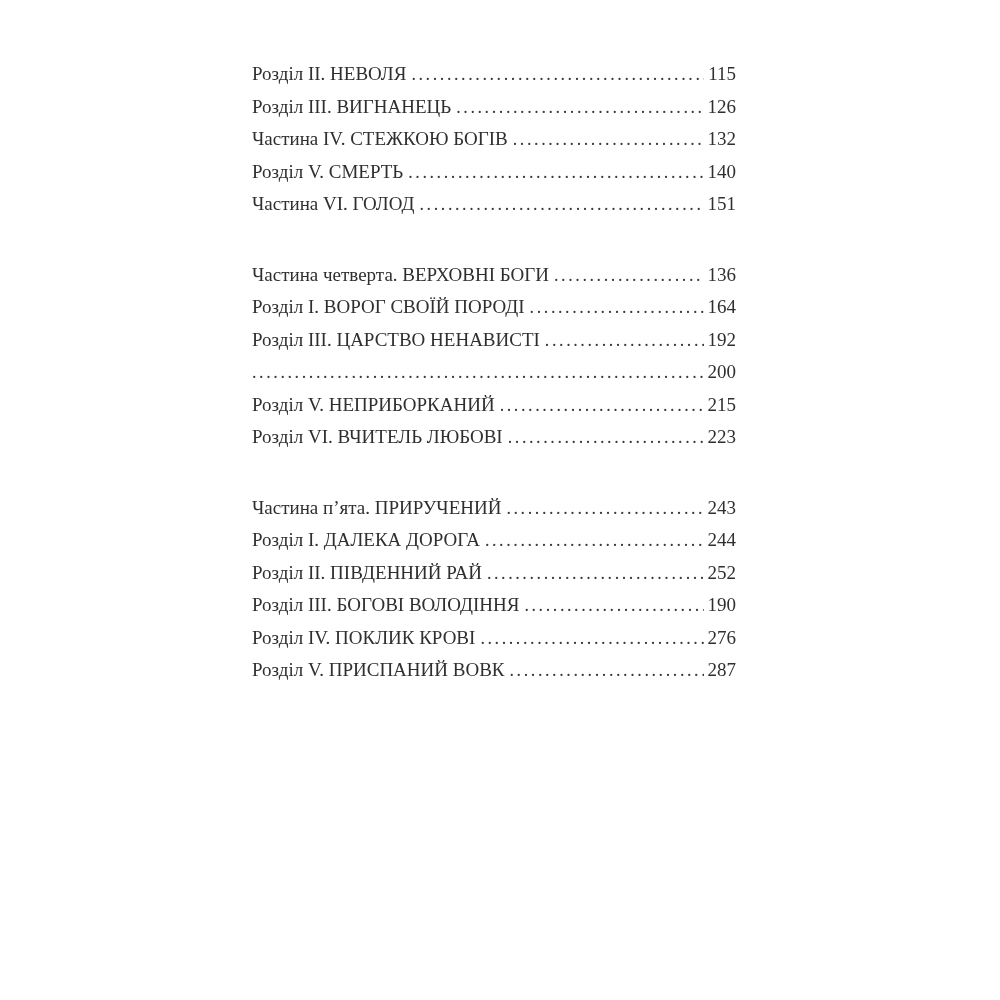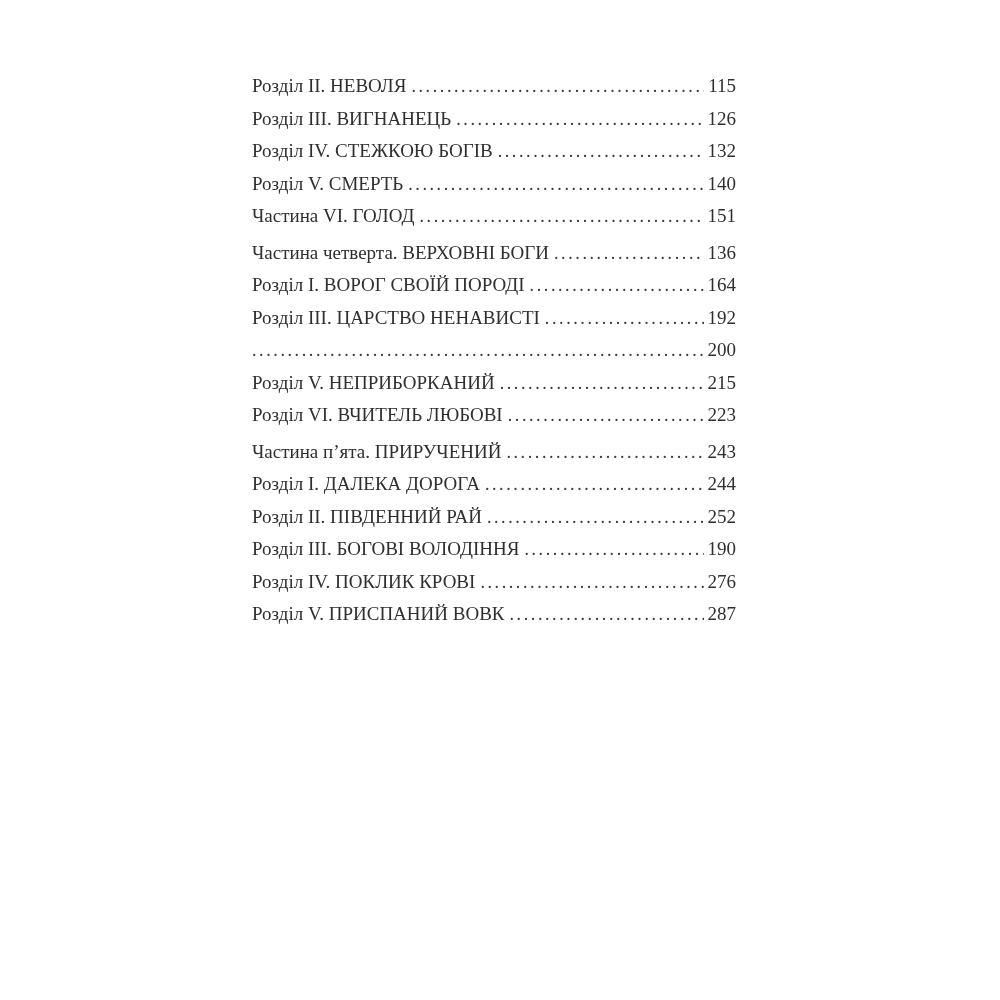--- a/index.html
+++ b/index.html
@@ -16,25 +16,25 @@
     overflow: hidden;
   }
   .page {
     position: absolute;
     inset: 0;
     background: #ffffff;
   }
   .toc {
     position: absolute;
     left: 252px;
-    top: 70px;
+    top: 58px;
     width: 484px;
   }
   .toc-group + .toc-group {
-    margin-top: 4px;
+    margin-top: 38px;
   }
   .toc-row {
     display: flex;
     align-items: baseline;
     height: 32.5px;
     font-size: 19px;
     line-height: 32.5px;
     white-space: nowrap;
   }
   .toc-label {
@@ -70,21 +70,21 @@
         <span class="toc-label">Розділ II. НЕВОЛЯ</span>
         <span class="toc-dots"></span>
         <span class="toc-page">115</span>
       </div>
       <div class="toc-row">
         <span class="toc-label">Розділ III. ВИГНАНЕЦЬ</span>
         <span class="toc-dots"></span>
         <span class="toc-page">126</span>
       </div>
       <div class="toc-row">
-        <span class="toc-label">Розділ IV. СТЕЖКОЮ БОГІВ</span>
+        <span class="toc-label">Частина IV. СТЕЖКОЮ БОГІВ</span>
         <span class="toc-dots"></span>
         <span class="toc-page">132</span>
       </div>
       <div class="toc-row">
         <span class="toc-label">Розділ V. СМЕРТЬ</span>
         <span class="toc-dots"></span>
         <span class="toc-page">140</span>
       </div>
       <div class="toc-row">
         <span class="toc-label">Частина VI. ГОЛОД</span>

